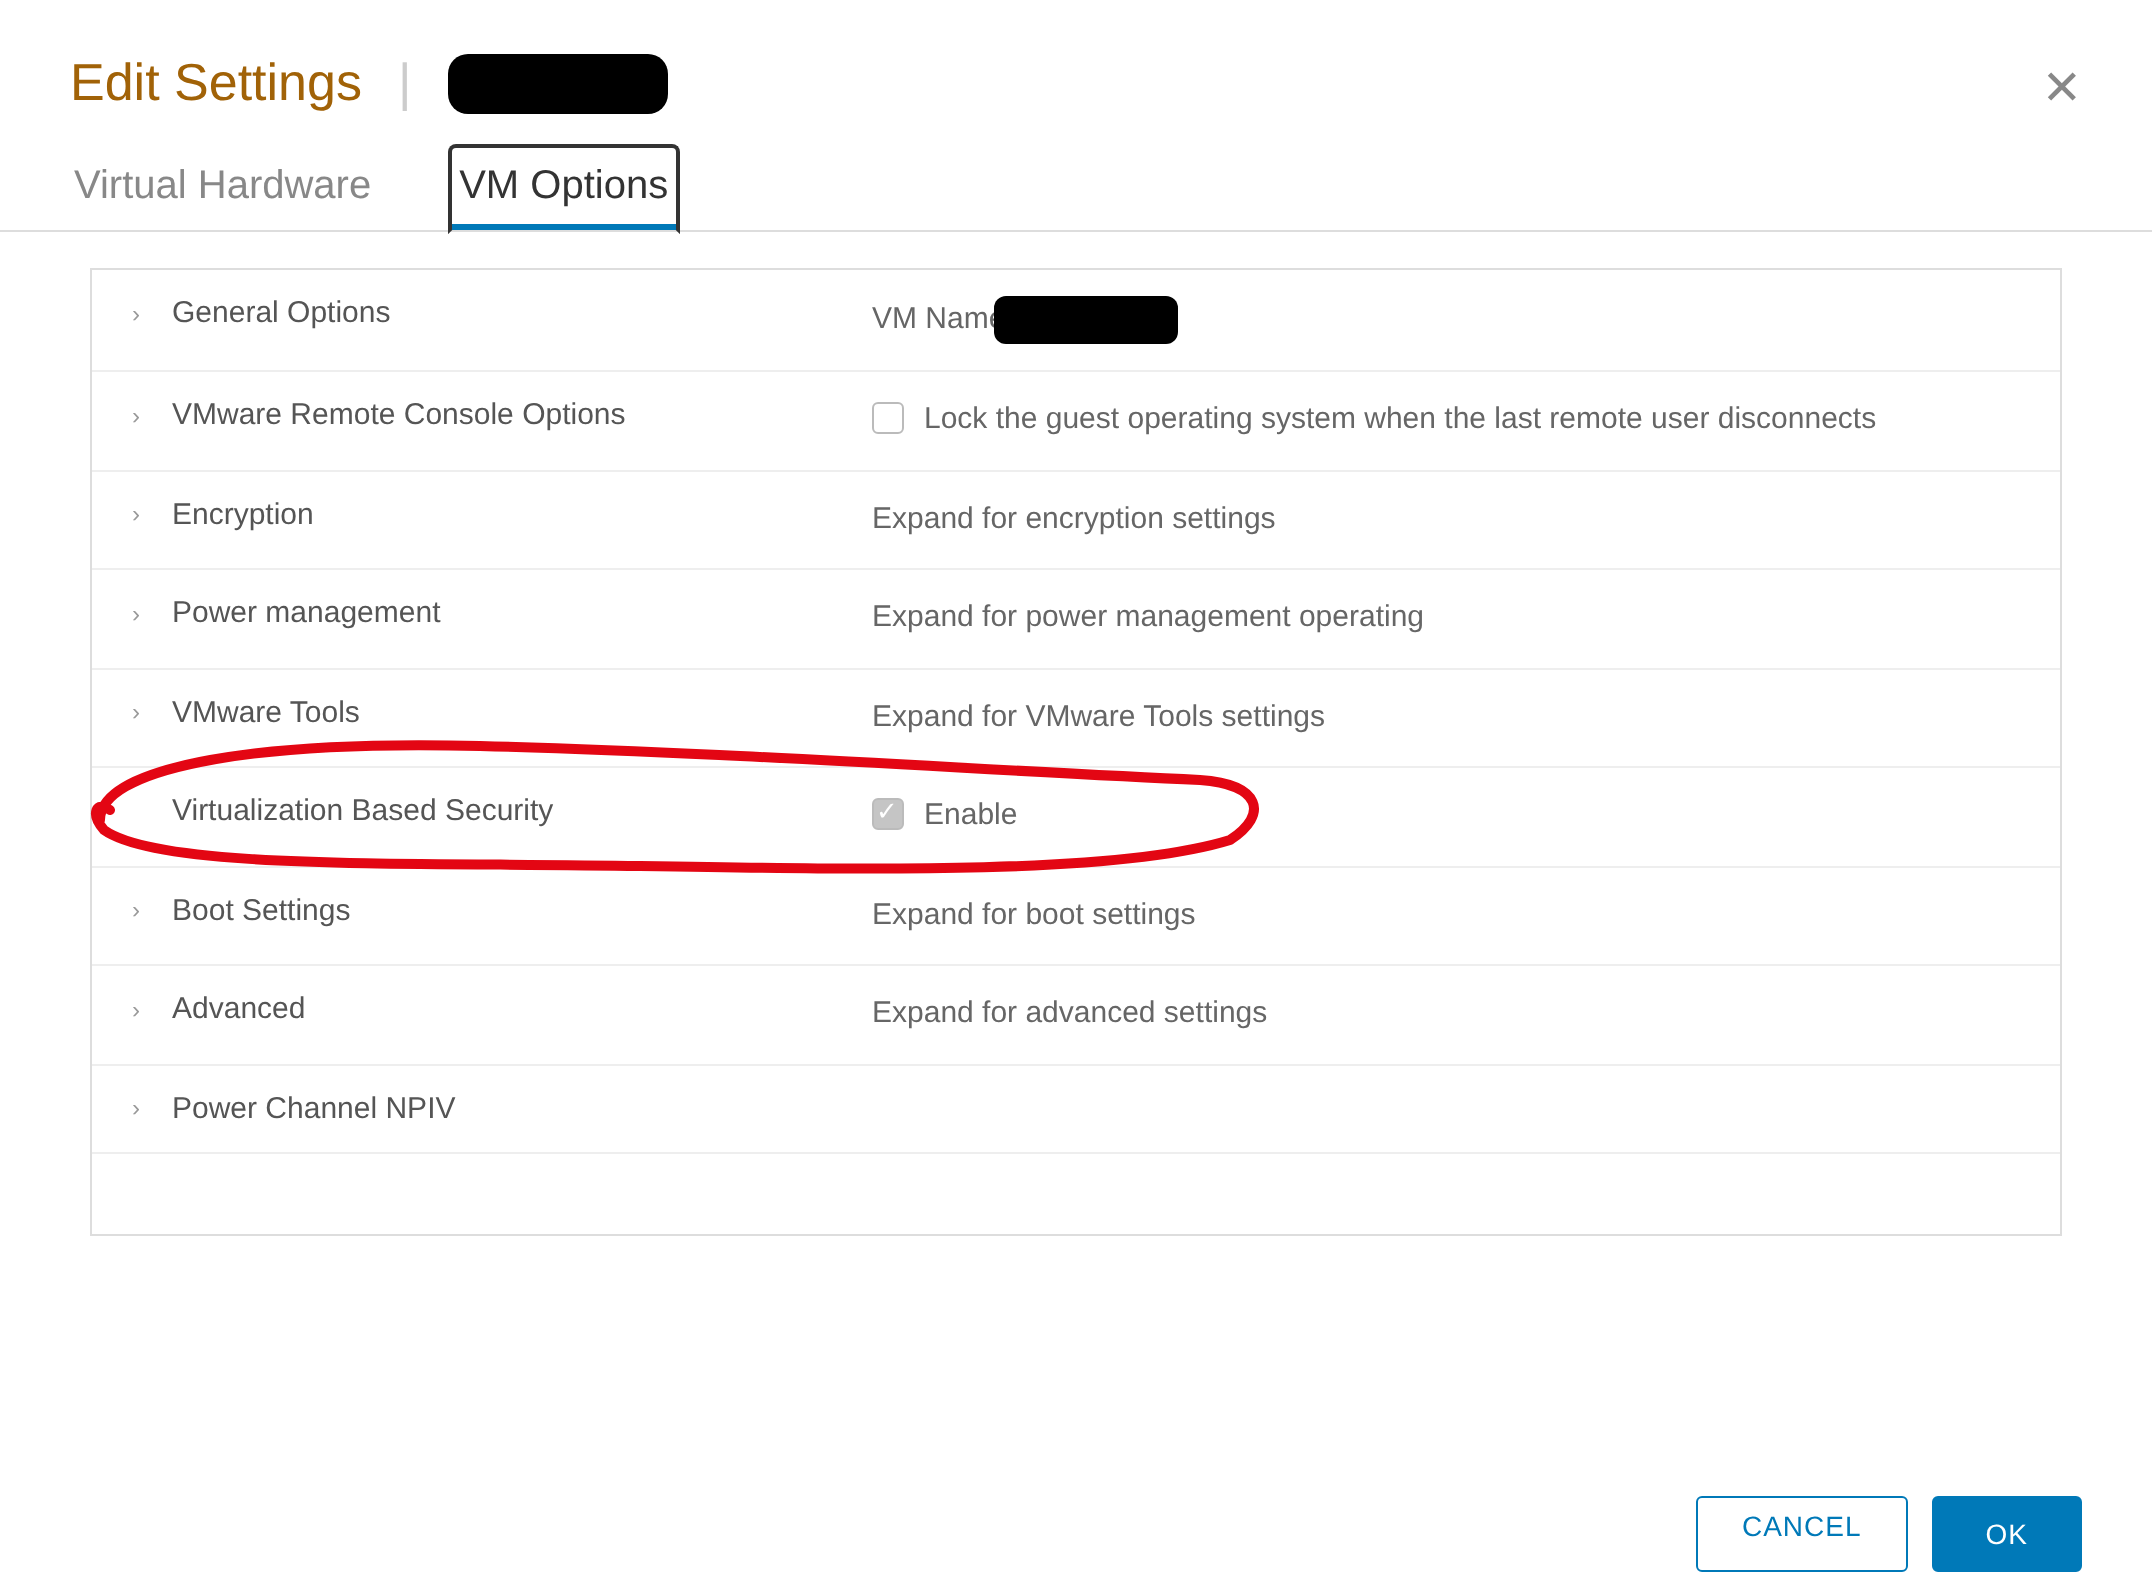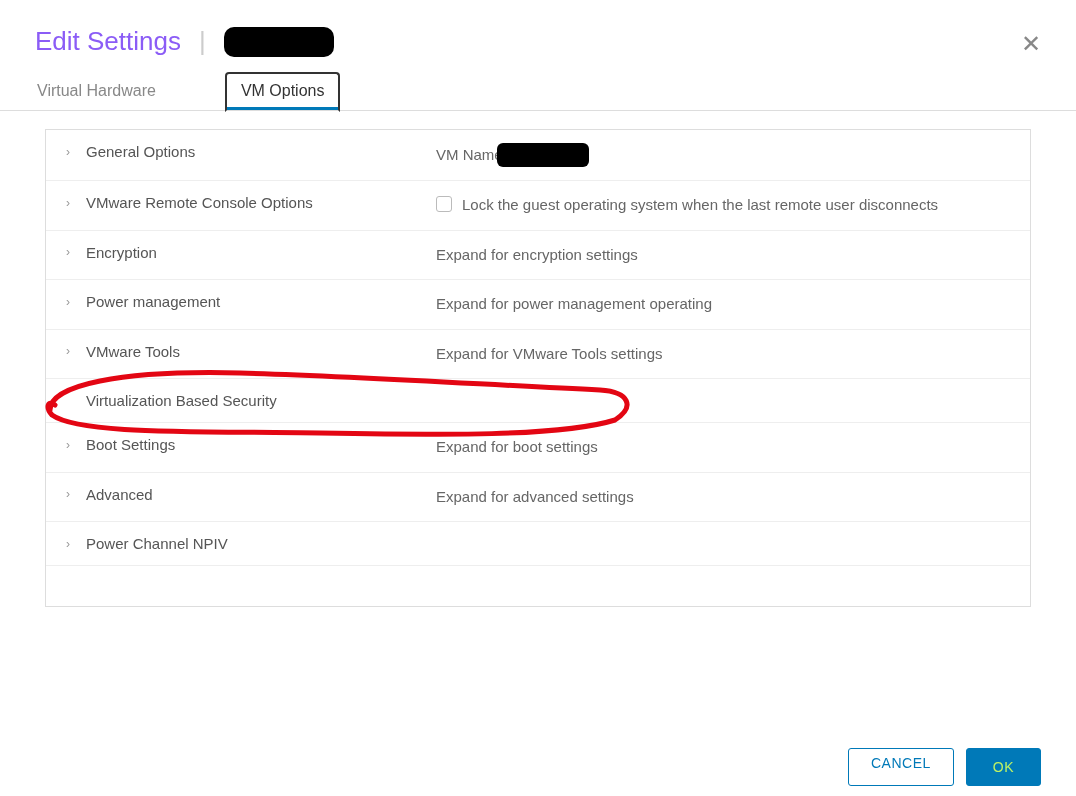--- a/index.html
+++ b/index.html
@@ -18,21 +18,21 @@
     }
     .header {
       display: flex;
       align-items: center;
       padding: 25px 35px 15px 35px;
       position: relative;
     }
     .header-title {
       font-size: 26px;
       font-weight: 300;
-      color: #8b5cf6;
+      color: #a16207;
     }
     .header-divider {
       margin: 0 18px;
       color: #ccc;
       font-size: 26px;
       font-weight: 200;
     }
     .redacted {
       display: inline-block;
       background: #000;
@@ -54,33 +54,32 @@
       font-weight: 300;
     }
     .tabs {
       display: flex;
       padding: 0 35px;
       border-bottom: 1px solid #ddd;
     }
     .tab {
       padding: 10px 2px;
       margin-right: 36px;
-      font-size: 16px;
+      font-size: 20px;
       color: #888;
       cursor: pointer;
     }
     .tab.active {
       color: #333;
       border: 2px solid #333;
       border-bottom-color: transparent;
       border-radius: 4px 4px 0 0;
-      padding: 8px 14px;
+      padding: 8px 4px;
       margin-bottom: -2px;
       box-shadow: inset 0 -3px 0 #0079b8;
-      margin-left: 31px;
     }
     .content {
       padding: 18px 45px 0 45px;
     }
     .panel {
       border: 1px solid #ddd;
     }
     .row {
       display: flex;
       align-items: flex-start;
@@ -171,21 +170,21 @@
       border-radius: 3px;
       cursor: pointer;
       text-align: center;
     }
     .btn-cancel {
       color: #0079b8;
       border: 1px solid #0079b8;
       background: #fff;
     }
     .btn-ok {
-      color: #bef264;
+      color: #ffffff;
       background: #0079b8;
       border: 1px solid #0079b8;
       padding: 10px 26px;
     }
   </style>
 </head>
 <body>
 
 <div class="header">
   <span class="header-title">Edit Settings</span>
@@ -252,20 +251,24 @@
       <div class="row-right">
         <span class="row-value">Expand for VMware Tools settings</span>
       </div>
     </div>
 
     <div class="row" style="position:relative;">
       <div class="row-left">
         <span class="chevron" style="visibility:hidden;">›</span>
         <span class="row-label">Virtualization Based Security</span>
       </div>
+      <div class="row-right">
+        <span class="checkbox checked"></span>
+        <span class="row-value">Enable</span>
+      </div>
     </div>
 
     <div class="row">
       <div class="row-left">
         <span class="chevron">›</span>
         <span class="row-label">Boot Settings</span>
       </div>
       <div class="row-right">
         <span class="row-value">Expand for boot settings</span>
       </div>

